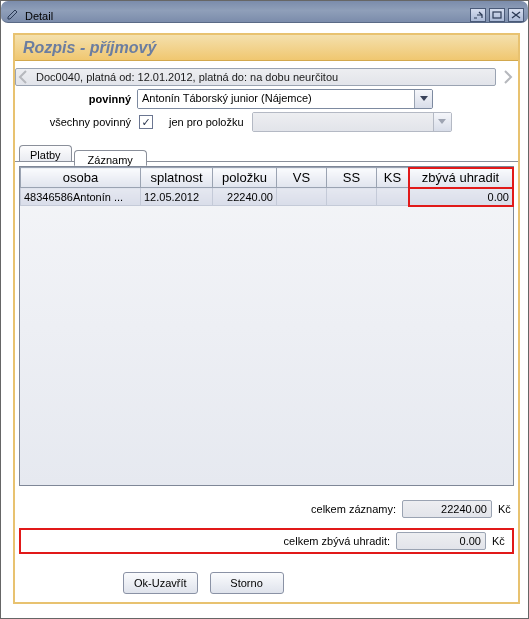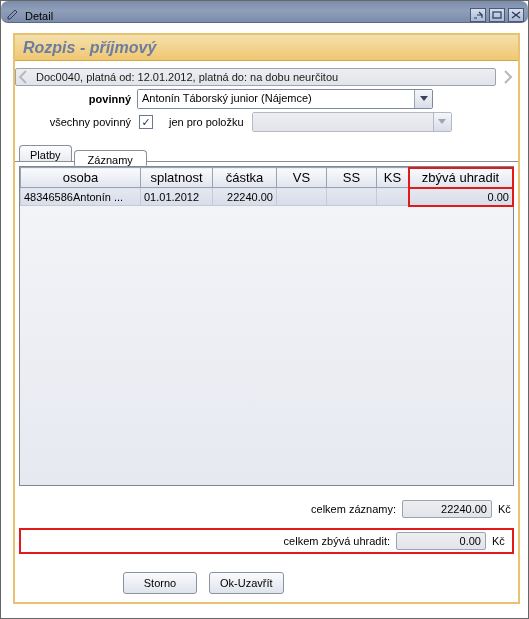--- a/index.html
+++ b/index.html
@@ -323,31 +323,31 @@
               <col style="width:64px">
             <col style="width:50px">
               <col style="width:50px">
               <col style="width:32px">
               <col>
           </colgroup>
           <thead>
             <tr>
               <th>osoba</th>
               <th>splatnost</th>
-              <th>částka</th>
+              <th>položku</th>
               <th>VS</th>
               <th>SS</th>
               <th>KS</th>
               <th class="hl-red">zbývá uhradit</th>
             </tr>
           </thead>
           <tbody>
             <tr>
               <td>48346586Antonín ...</td>
-              <td>01.01.2012</td>
+              <td>12.05.2012</td>
               <td class="num-cell">22240.00</td>
               <td></td>
               <td></td>
               <td></td>
               <td class="num-cell hl-red">0.00</td>
             </tr>
           </tbody>
         </table>
       </div>
 
@@ -358,19 +358,19 @@
           <span class="total-unit">Kč</span>
         </div>
         <div class="total-row hl-red-row">
           <span class="total-label">celkem zbývá uhradit:</span>
           <span class="total-box">0.00</span>
           <span class="total-unit">Kč</span>
         </div>
       </div>
 
       <div class="buttons">
+        <div class="btn">Ok-Uzavřít</div>
         <div class="btn">Storno</div>
-        <div class="btn">Ok-Uzavřít</div>
       </div>
     </div>
 
   </div>
 </div>
 
 </body></html>

